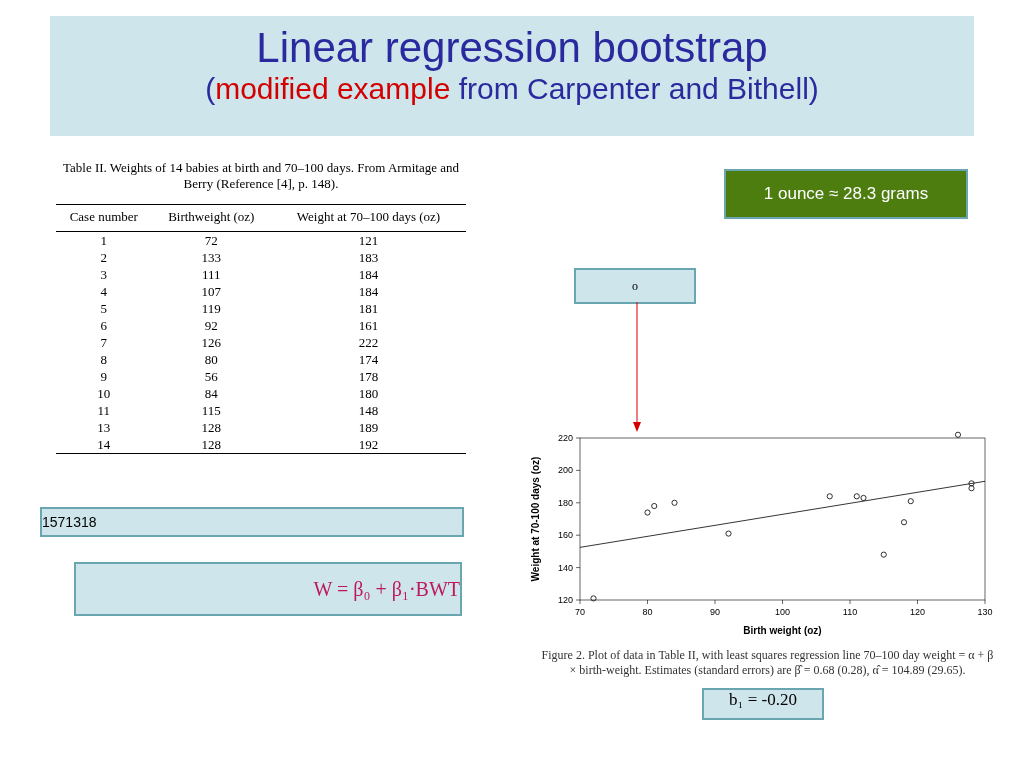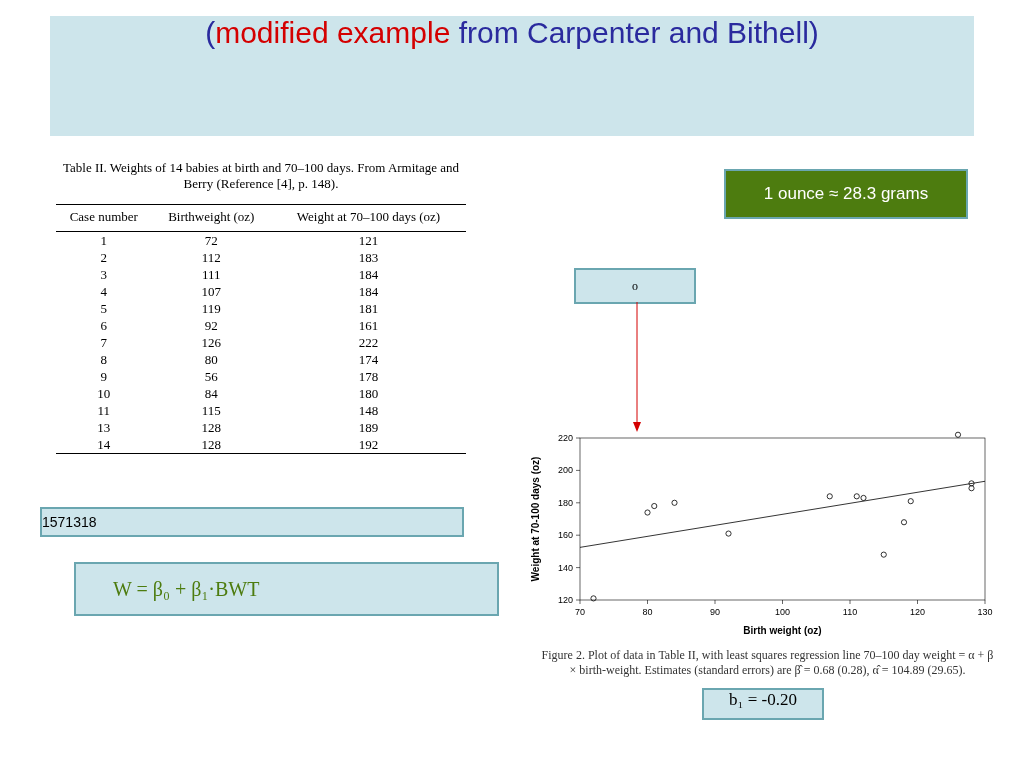--- a/index.html
+++ b/index.html
@@ -82,24 +82,23 @@
     position: absolute;
     left: 74px;
     top: 562px;
     width: 384px;
     height: 50px;
     background: #cde5eb;
     border: 2px solid #6aa6b0;
     font-family: "Times New Roman", serif;
     font-size: 20px;
     display: flex;
-    justify-content: flex-start;
+    justify-content: flex-end;
     align-items: center;
-    color: #4d7c0f;
-    padding-left: 37px;
+    color: #be185d;
   }
   .ounce-box {
     position: absolute;
     left: 724px;
     top: 169px;
     width: 240px;
     height: 46px;
     background: #4d7c0f;
     border: 2px solid #6aa6b0;
     color: #fff;
@@ -160,20 +159,21 @@
     font-family: "Times New Roman", serif;
     font-size: 17px;
     display: flex;
     justify-content: center;
   }
 </style>
 </head>
 <body>
 
 <div class="title-block">
+  <div class="title-main">Linear regression bootstrap</div>
   <div class="subtitle">
     <span>(</span><span class="red">modified example</span><span> from Carpenter and Bithell)</span>
   </div>
 </div>
 
 <div class="ounce-box">
   <span>1 ounce ≈ 28.3 grams</span>
 </div>
 
 <div class="outlier-box">
@@ -198,21 +198,21 @@
     </tr>
   </thead>
   <tbody id="tbody">
       <tr>
         <td>1</td>
         <td>72</td>
         <td>121</td>
       </tr>
       <tr>
         <td>2</td>
-        <td>112</td>
+        <td>133</td>
         <td>183</td>
       </tr>
       <tr>
         <td>3</td>
         <td>111</td>
         <td>184</td>
       </tr>
       <tr>
         <td>4</td>
         <td>107</td>

